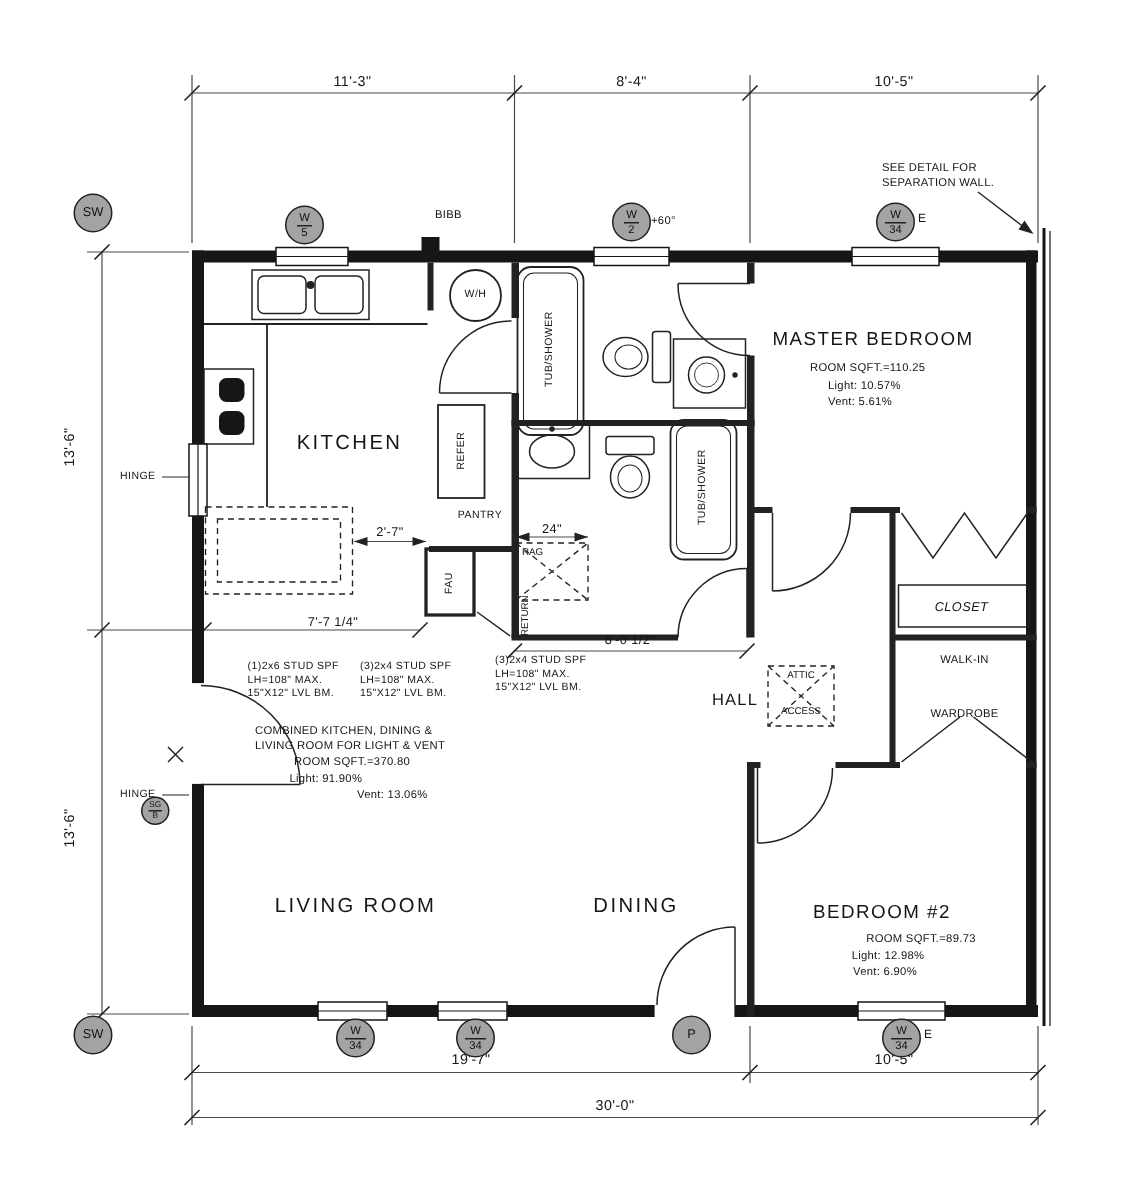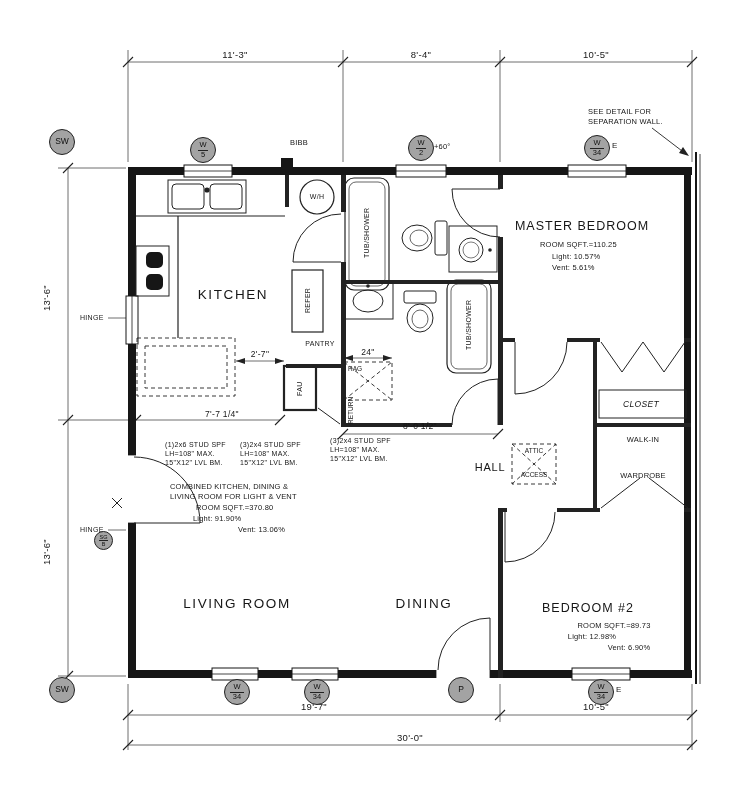--- a/index.html
+++ b/index.html
@@ -294,21 +294,21 @@
 
   <div class="lbl small9 c" style="left:641px;top:400px;font-style:italic;">CLOSET</div>
   <div class="lbl note c" style="left:643px;top:436px;">WALK-IN</div>
   <div class="lbl note c" style="left:643px;top:472px;">WARDROBE</div>
 
   <div class="lbl room c" style="left:237px;top:597px;">LIVING ROOM</div>
   <div class="lbl room c" style="left:424px;top:597px;">DINING</div>
   <div class="lbl room12 c" style="left:588px;top:602px;">BEDROOM #2</div>
   <div class="lbl note c" style="left:614px;top:622px;">ROOM SQFT.=89.73</div>
   <div class="lbl note c" style="left:592px;top:633px;">Light: 12.98%</div>
-  <div class="lbl note c" style="left:590px;top:644px;margin-left:39px;">Vent: 6.90%</div>
+  <div class="lbl note c" style="left:590px;top:644px;">Vent: 6.90%</div>
 
   <div class="lbl dim c" style="left:314px;top:702px;">19'-7"</div>
   <div class="lbl dim c" style="left:596px;top:702px;">10'-5"</div>
   <div class="lbl dim c" style="left:410px;top:733px;">30'-0"</div>
 
   <div class="sym one" style="left:49px;top:129px;">
     <span>SW</span>
   </div>
   <div class="sym" style="left:190px;top:137px;">
     <span class="tt">W</span>

